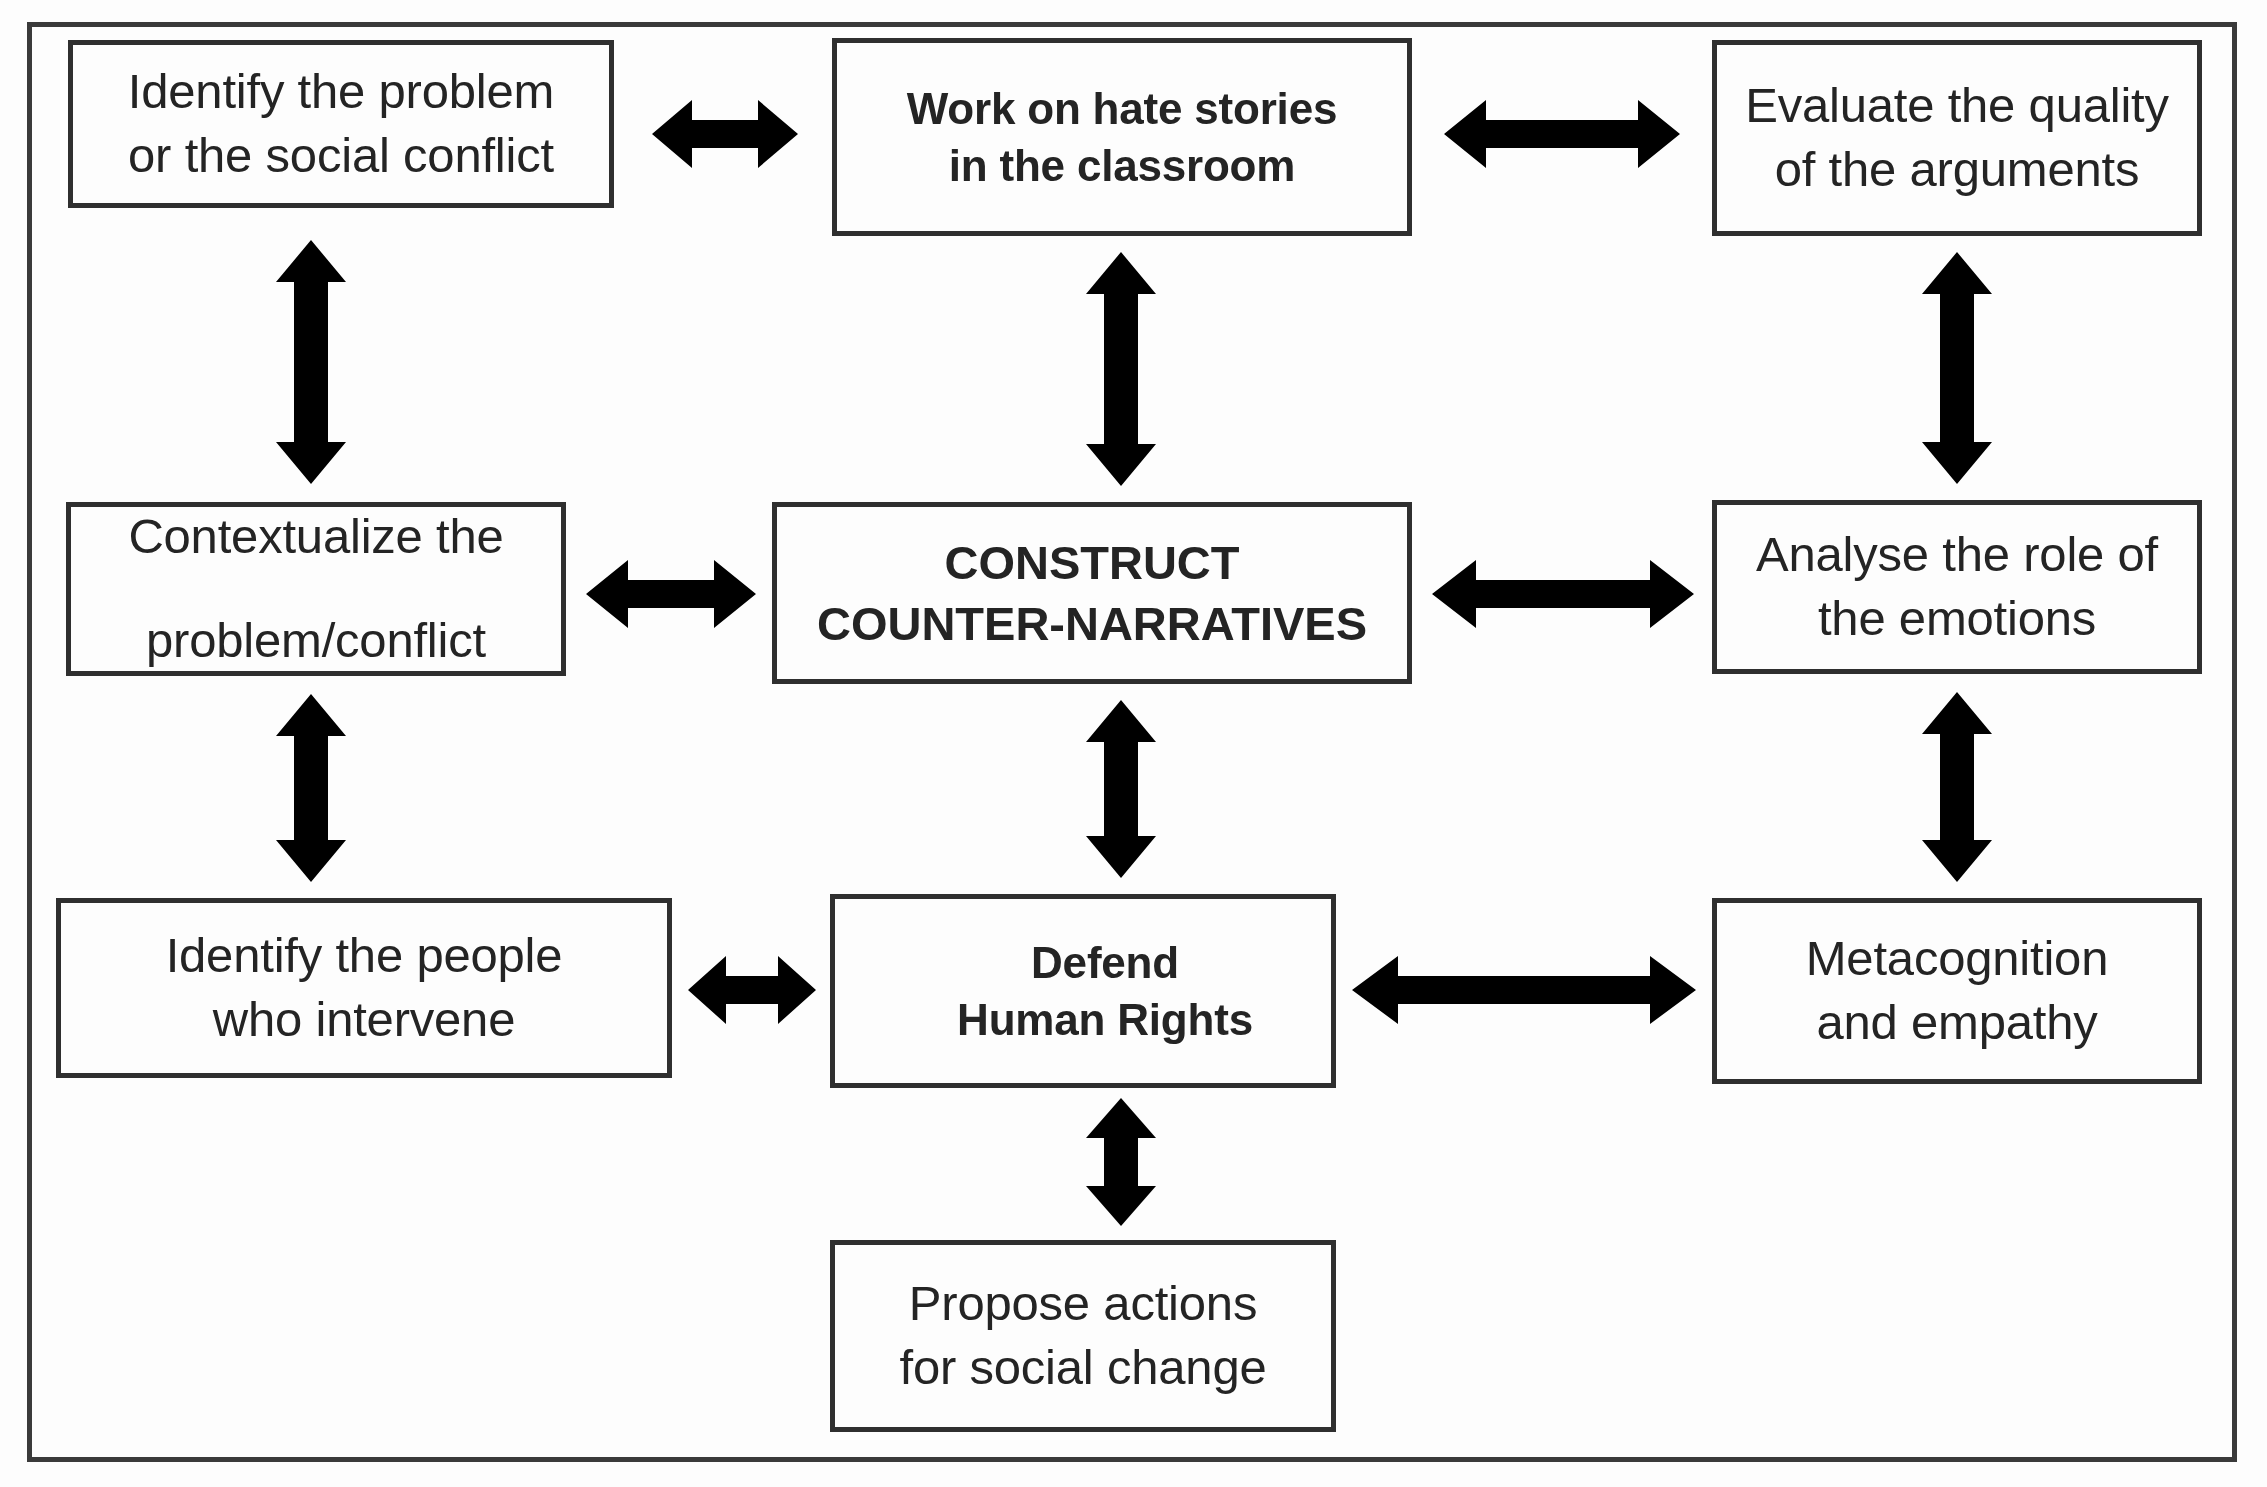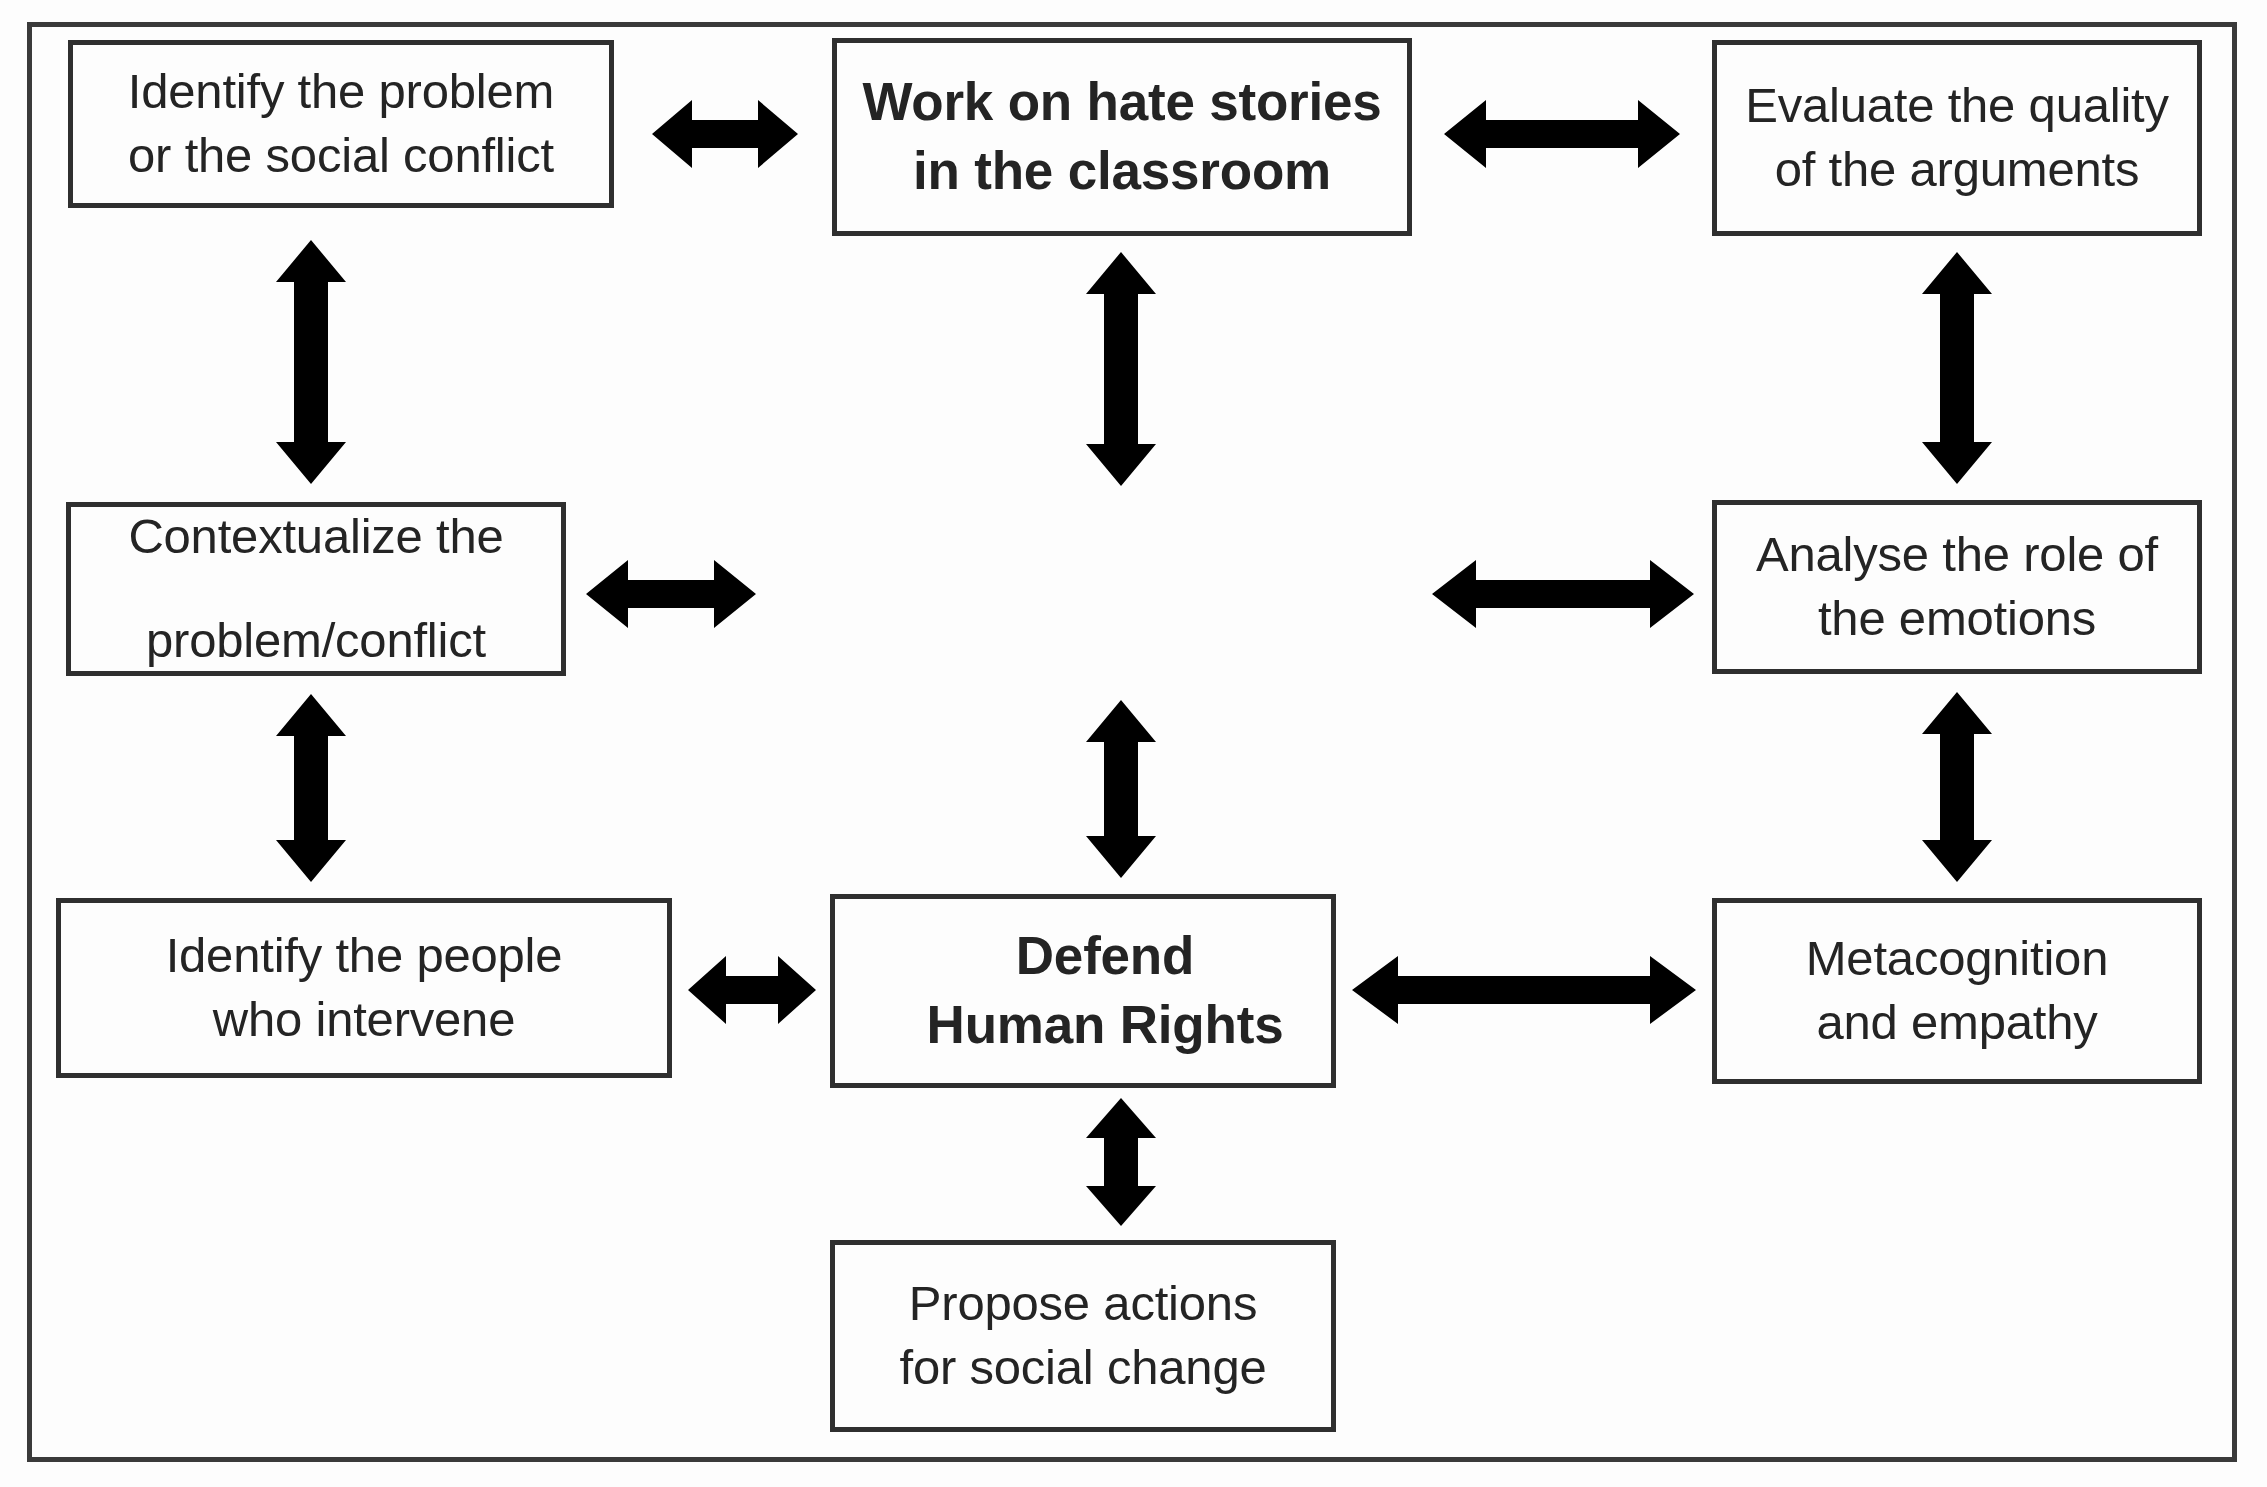--- a/index.html
+++ b/index.html
@@ -38,21 +38,21 @@
     flex-direction: column;
     align-items: center;
     justify-content: center;
     text-align: center;
     color: #242424;
     line-height: 1.30;
     letter-spacing: -0.2px;
   }
   .node .ln { display: block; white-space: nowrap; }
   .node.normal { font-weight: 400; font-size: 49px; }
-  .node.bold   { font-weight: 700; font-size: 53px; }
+  .node.bold   { font-weight: 700; font-size: 44px; }
   .node.bold.caps { font-size: 47px; letter-spacing: 0px; }
 
   
   .arrow {
     position: absolute;
     pointer-events: none;
   }
   .arrow svg { display: block; width: 100%; height: 100%; }
   .arrow path { fill: #000000; }
 </style>
@@ -76,20 +76,24 @@
   <div class="node normal" style="left:1712px; top:40px; width:490px; height:196px;">
     <span class="ln">Evaluate the quality</span>
     <span class="ln">of the arguments</span>
   </div>
 
   <div class="node normal" style="left:66px; top:502px; width:500px; height:174px;gap:40px;">
     <span class="ln">Contextualize the</span>
     <span class="ln">problem/conflict</span>
   </div>
 
+  <div class="node bold caps" style="left:772px; top:502px; width:640px; height:182px;">
+    <span class="ln">CONSTRUCT</span>
+    <span class="ln">COUNTER-NARRATIVES</span>
+  </div>
 
   <div class="node normal" style="left:1712px; top:500px; width:490px; height:174px;">
     <span class="ln">Analyse the role of</span>
     <span class="ln">the emotions</span>
   </div>
 
   <div class="node normal" style="left:56px; top:898px; width:616px; height:180px;">
     <span class="ln">Identify the people</span>
     <span class="ln">who intervene</span>
   </div>

